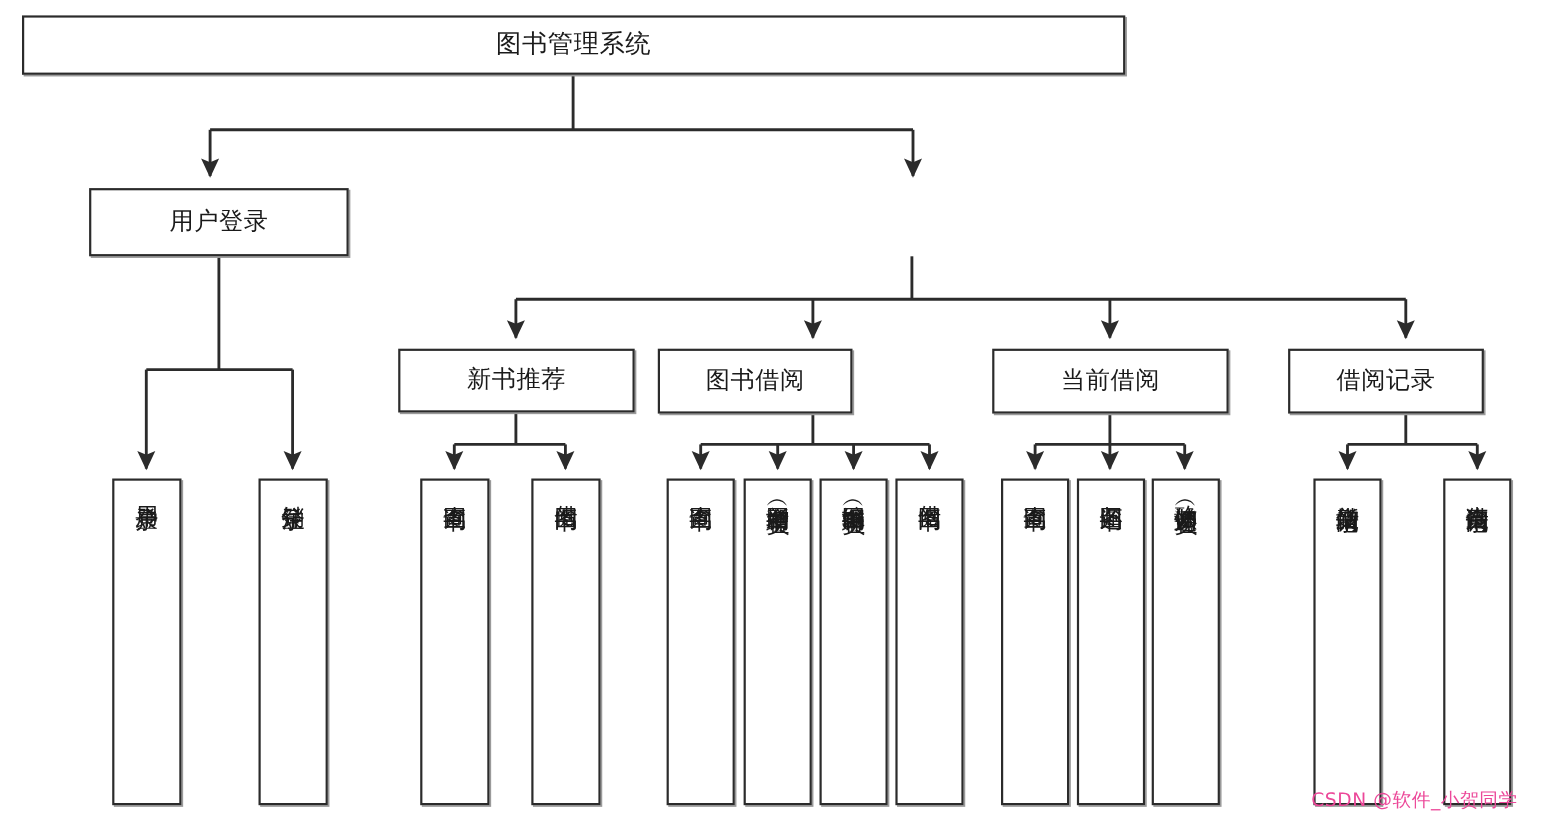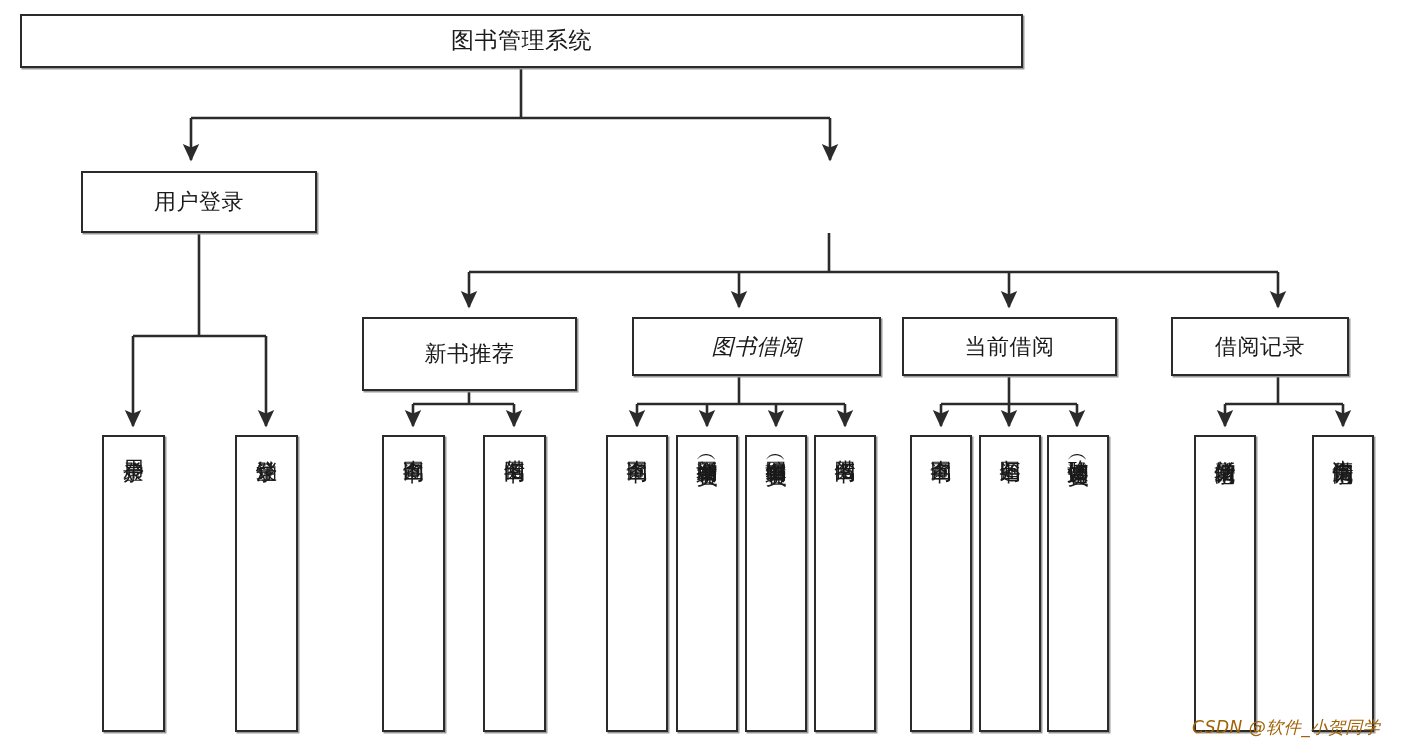--- a/index.html
+++ b/index.html
@@ -61,25 +61,24 @@
     writing-mode: vertical-rl;
     text-orientation: upright;
     font-size: 21px;
     line-height: 1.05;
     letter-spacing: 1px;
     max-height: 100%;
   }
   .watermark {
     position: absolute;
     font-size: 17px;
-    color: #a16207;
+    color: #ec4899;
     white-space: nowrap;
     letter-spacing: 0.5px;
     user-select: none;
-    font-style: italic;
   }
 </style>
 </head>
 <body>
 
 <div id="diagram">
 
   <svg id="edge-layer" viewBox="0 0 1405 747" width="1405" height="747">
     <defs>
       <marker id="arrow" viewBox="0 0 12 12" refX="10.5" refY="6" markerWidth="7" markerHeight="7" orient="auto-start-reverse">
@@ -132,25 +131,25 @@
 
   <div class="node horiz root" style="left:20px; top:14px; width:1003px; height:54px;">
     <span class="label">图书管理系统</span>
   </div>
 
   <div class="node horiz" style="left:81px; top:171px; width:236px; height:62px;">
     <span class="label">用户登录</span>
   </div>
 
 
-  <div class="node horiz" style="left:362px; top:317px; width:215px; height:74px;">
+  <div class="node horiz" style="left:362px; top:317px; width:215px; height:58px;">
     <span class="label">新书推荐</span>
   </div>
 
-  <div class="node horiz" style="left:632px; top:317px; width:249px; height:59px;font-style:italic;">
+  <div class="node horiz" style="left:598px; top:317px; width:177px; height:59px;">
     <span class="label">图书借阅</span>
   </div>
 
   <div class="node horiz" style="left:902px; top:317px; width:215px; height:59px;">
     <span class="label">当前借阅</span>
   </div>
 
   <div class="node horiz" style="left:1171px; top:317px; width:178px; height:59px;">
     <span class="label">借阅记录</span>
   </div>

